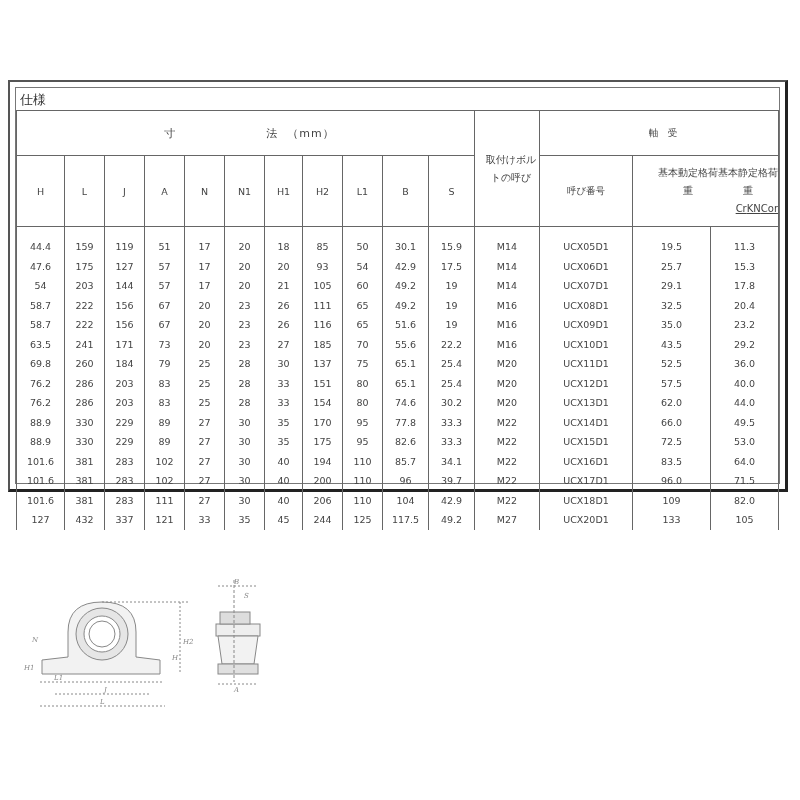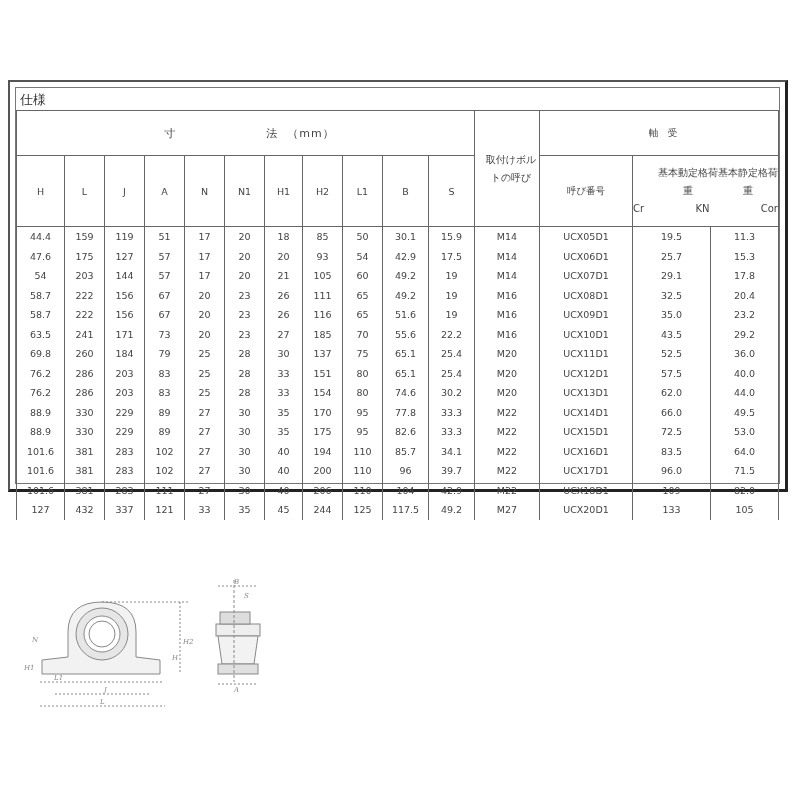--- a/index.html
+++ b/index.html
@@ -10,21 +10,21 @@
   .inner { position:absolute; left:5px; top:5px; right:5px; bottom:5px; border:1px solid #777; }
   .title-row { position:absolute; left:0; top:0; right:0; height:22px; border-bottom:1px solid #666; }
   .title-row span { position:absolute; left:4px; top:3px; font-size:13px; color:#333; }
   table.spec { position:absolute; left:0; top:22px; width:100%; border-collapse:collapse; table-layout:fixed; }
   table.spec td, table.spec th { border:1px solid #666; text-align:center; font-size:9.5px; color:#444; font-weight:normal; padding:0; overflow:hidden; white-space:nowrap; }
   table.spec thead tr.h1 th { height:44px;padding-left:8px; }
   table.spec thead tr.h1 th.band { height:20px; }
   table.spec thead tr.h2 th { height:48px; }
   table.spec thead tr.h2 th.sub { height:70px; }
   table.spec tbody td { height:19.5px; border-top:none; border-bottom:none; }
-  table.spec tbody tr:first-child td { padding-top:0; }
+  table.spec tbody tr:first-child td { padding-top:10px; }
   .wrap { white-space:normal !important; line-height:18px; font-size:10px !important; }
   .dim-head { letter-spacing:1px; font-size:11px !important; }
   .dim-head .gap { display:inline-block; width:90px; }
   .drawing { position:absolute; left:20px; top:572px; width:280px; height:150px; }
 </style>
 </head>
 <body>
 
 <div class="frame">
   <div class="inner">
@@ -68,21 +68,21 @@
           <th>H2</th>
           <th>L1</th>
           <th>B</th>
           <th>S</th>
           <th class="sub">呼び番号</th>
           <th colspan="2" class="sub wrap">
             <div style="display:flex;justify-content:flex-end;">
               <div style="width:60px;white-space:normal;">基本動定格荷重</div>
               <div style="width:60px;white-space:normal;">基本静定格荷重</div>
             </div>
-            <div style="display:flex;justify-content:space-between;">
+            <div style="display:flex;justify-content:flex-end;text-decoration:underline;">
               <span>Cr</span>
               <span>KN</span>
               <span>Cor</span>
             </div>
           </th>
         </tr>
       </thead>
       <tbody id="rows">
           <tr>
             <td>44.4</td>

